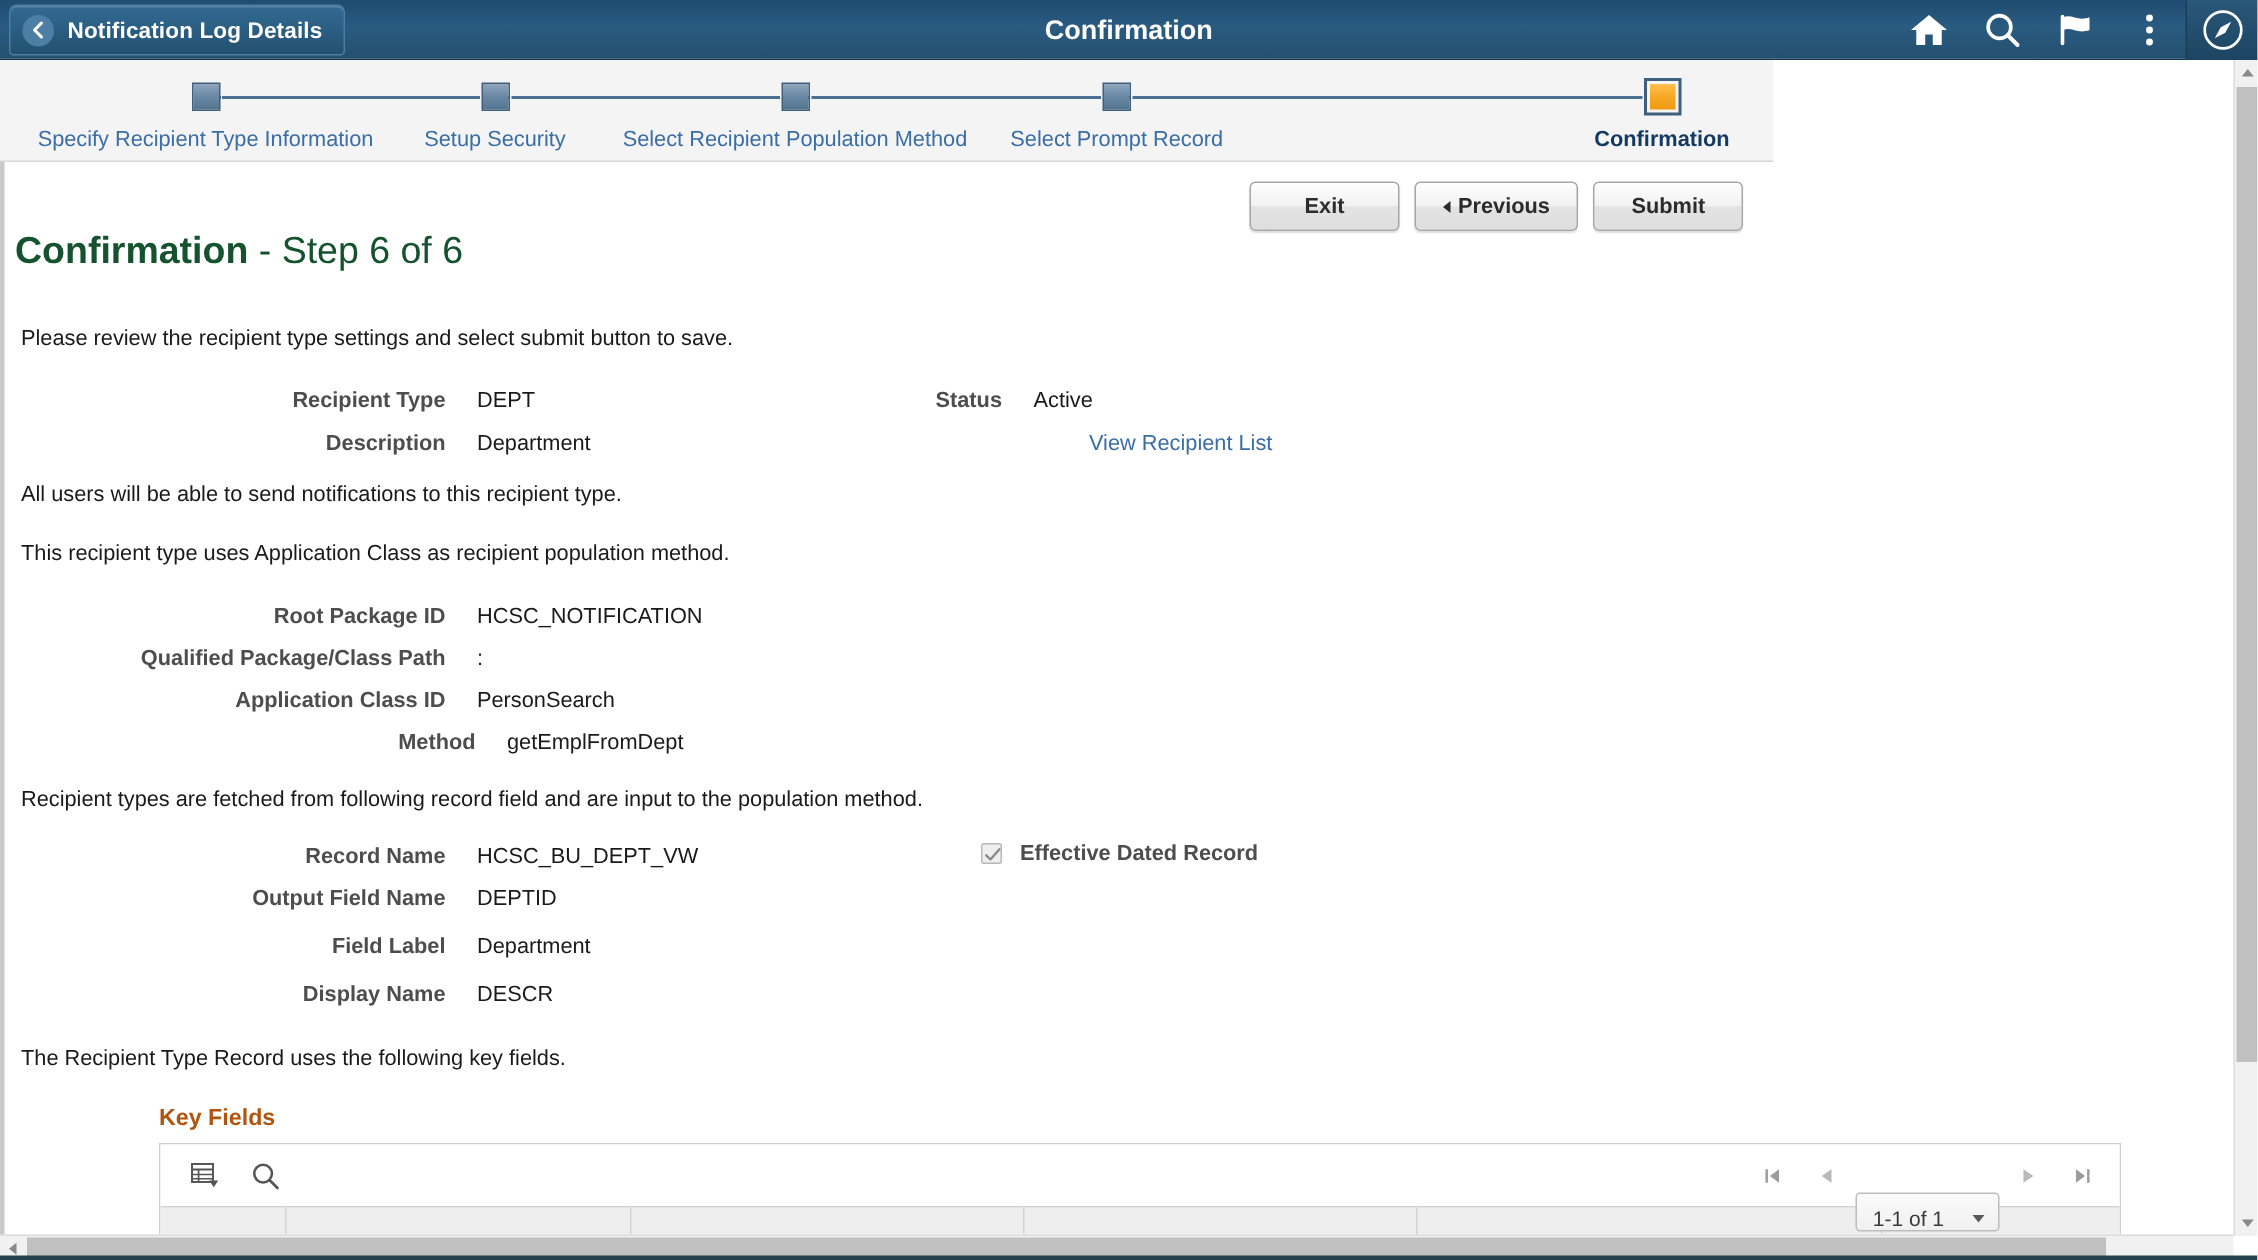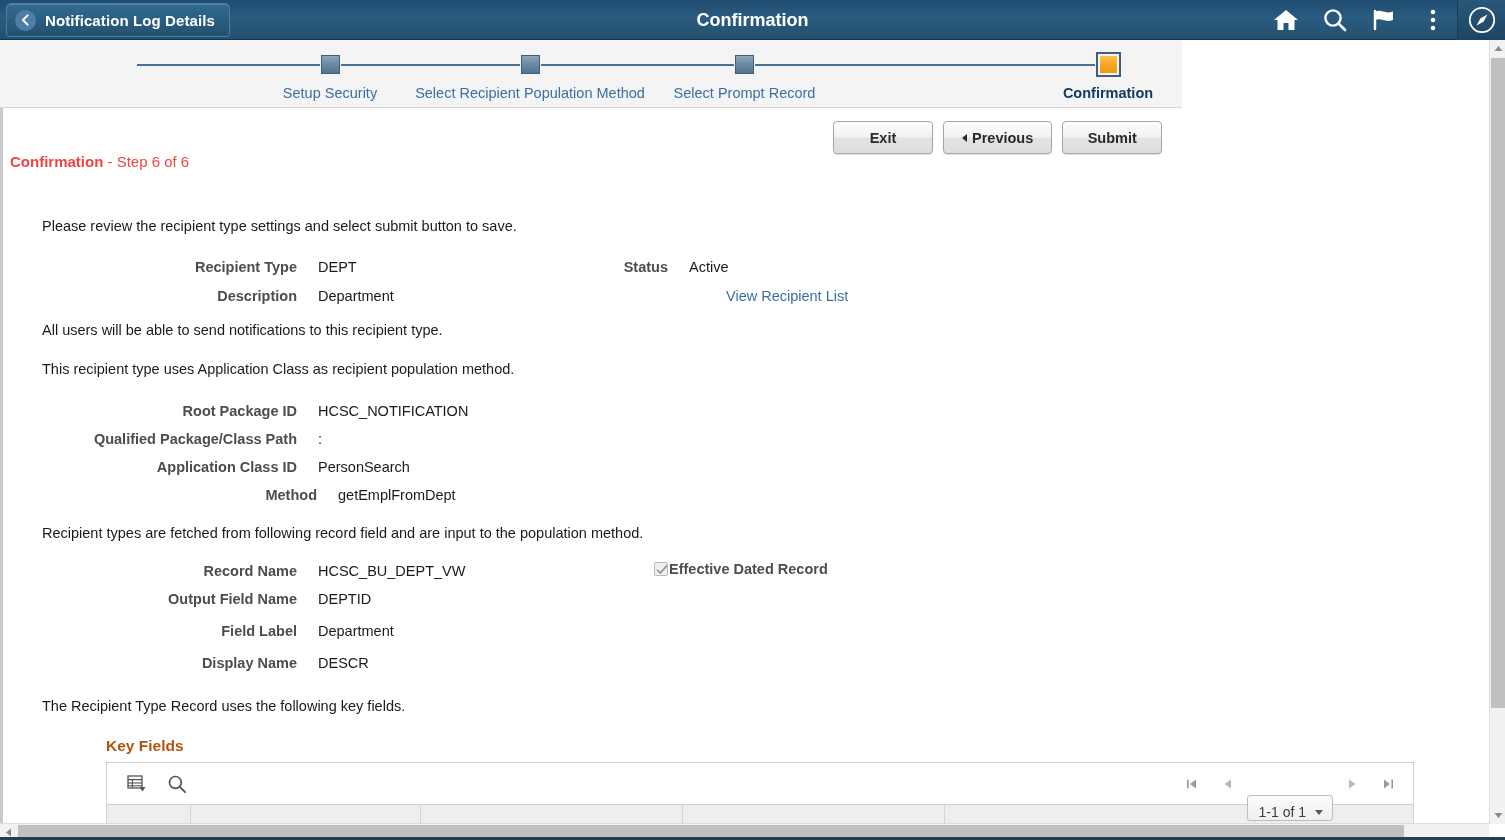--- a/index.html
+++ b/index.html
@@ -151,31 +151,30 @@
     width: 0; height: 0;
     border-top: 4px solid transparent;
     border-bottom: 4px solid transparent;
     border-right: 5px solid #2b2b2b;
     display: inline-block;
   }
 
   
   .page-title {
     position: absolute; top: 44px; left: 10px;
-    font-size: 15px; color: #ef4444;
+    font-size: 25px; color: #14532d;
     white-space: nowrap;
   }
   .page-title b { font-weight: bold; }
   .page-title span { font-weight: normal; }
 
   .intro-text {
     position: absolute; left: 14px;
     font-size: 14.5px; color: #1a1a1a;
     white-space: nowrap;
-    margin-left: 28px;
   }
 
   
   .frow {
     position: absolute;
     height: 22px;
     display: flex; align-items: center;
   }
   .flabel {
     width: 297px;
@@ -191,21 +190,21 @@
   .flabel.narrow { width: 70px; }
   .link {
     font-size: 14.5px; color: #3a6ea5;
     text-decoration: none; cursor: pointer;
     white-space: nowrap;
   }
 
   
   .chkrow {
     position: absolute;
-    display: flex; align-items: center; gap: 1px;
+    display: flex; align-items: center; gap: 12px;
   }
   .chkbox {
     width: 14px; height: 14px;
     background: #efefef;
     border: 1px solid #b8b8b8;
     border-radius: 2px;
     position: relative;
     flex: 0 0 auto;
   }
   .chkbox svg { position: absolute; top: 1px; left: 1px; }
@@ -248,21 +247,21 @@
     display: flex; align-items: center; gap: 2px;
   }
   .pg-btn {
     width: 34px; height: 34px;
     display: flex; align-items: center; justify-content: center;
     cursor: pointer;
   }
   .pg-count {
     height: 26px;
     padding: 8px 9px 0 11px;
-    display: flex; align-items: center; gap: 9px;
+    display: flex; align-items: center; gap: 19px;
     background: linear-gradient(to bottom, #fbfbfb 0%, #f0f0f0 100%);
     border: 1px solid #bdbdbd;
     border-radius: 3px;
     font-size: 14px; color: #3b3b3b;
     cursor: pointer;
     white-space: nowrap;
     margin-top: 48px;
   }
   .caret-dn {
     width: 0; height: 0;
@@ -383,20 +382,24 @@
           <circle cx="15" cy="15" r="12.2" fill="none" stroke="#ffffff" stroke-width="1.8"></circle>
           <path d="M20.5 9.5 L13.5 13.2 L9.5 20.5 L16.5 16.8 Z" fill="#ffffff"></path>
         </svg>
       </div>
     </div>
   </div>
 
   <div class="train">
     <div class="train-line"></div>
 
+    <div class="step" style="left:8px; width:258px;">
+      <div class="marker"></div>
+      <div class="slabel">Specify Recipient Type Information</div>
+    </div>
 
     <div class="step" style="left:266px; width:128px;">
       <div class="marker"></div>
       <div class="slabel">Setup Security</div>
     </div>
 
     <div class="step" style="left:394px; width:272px;">
       <div class="marker"></div>
       <div class="slabel">Select Recipient Population Method</div>
     </div>

